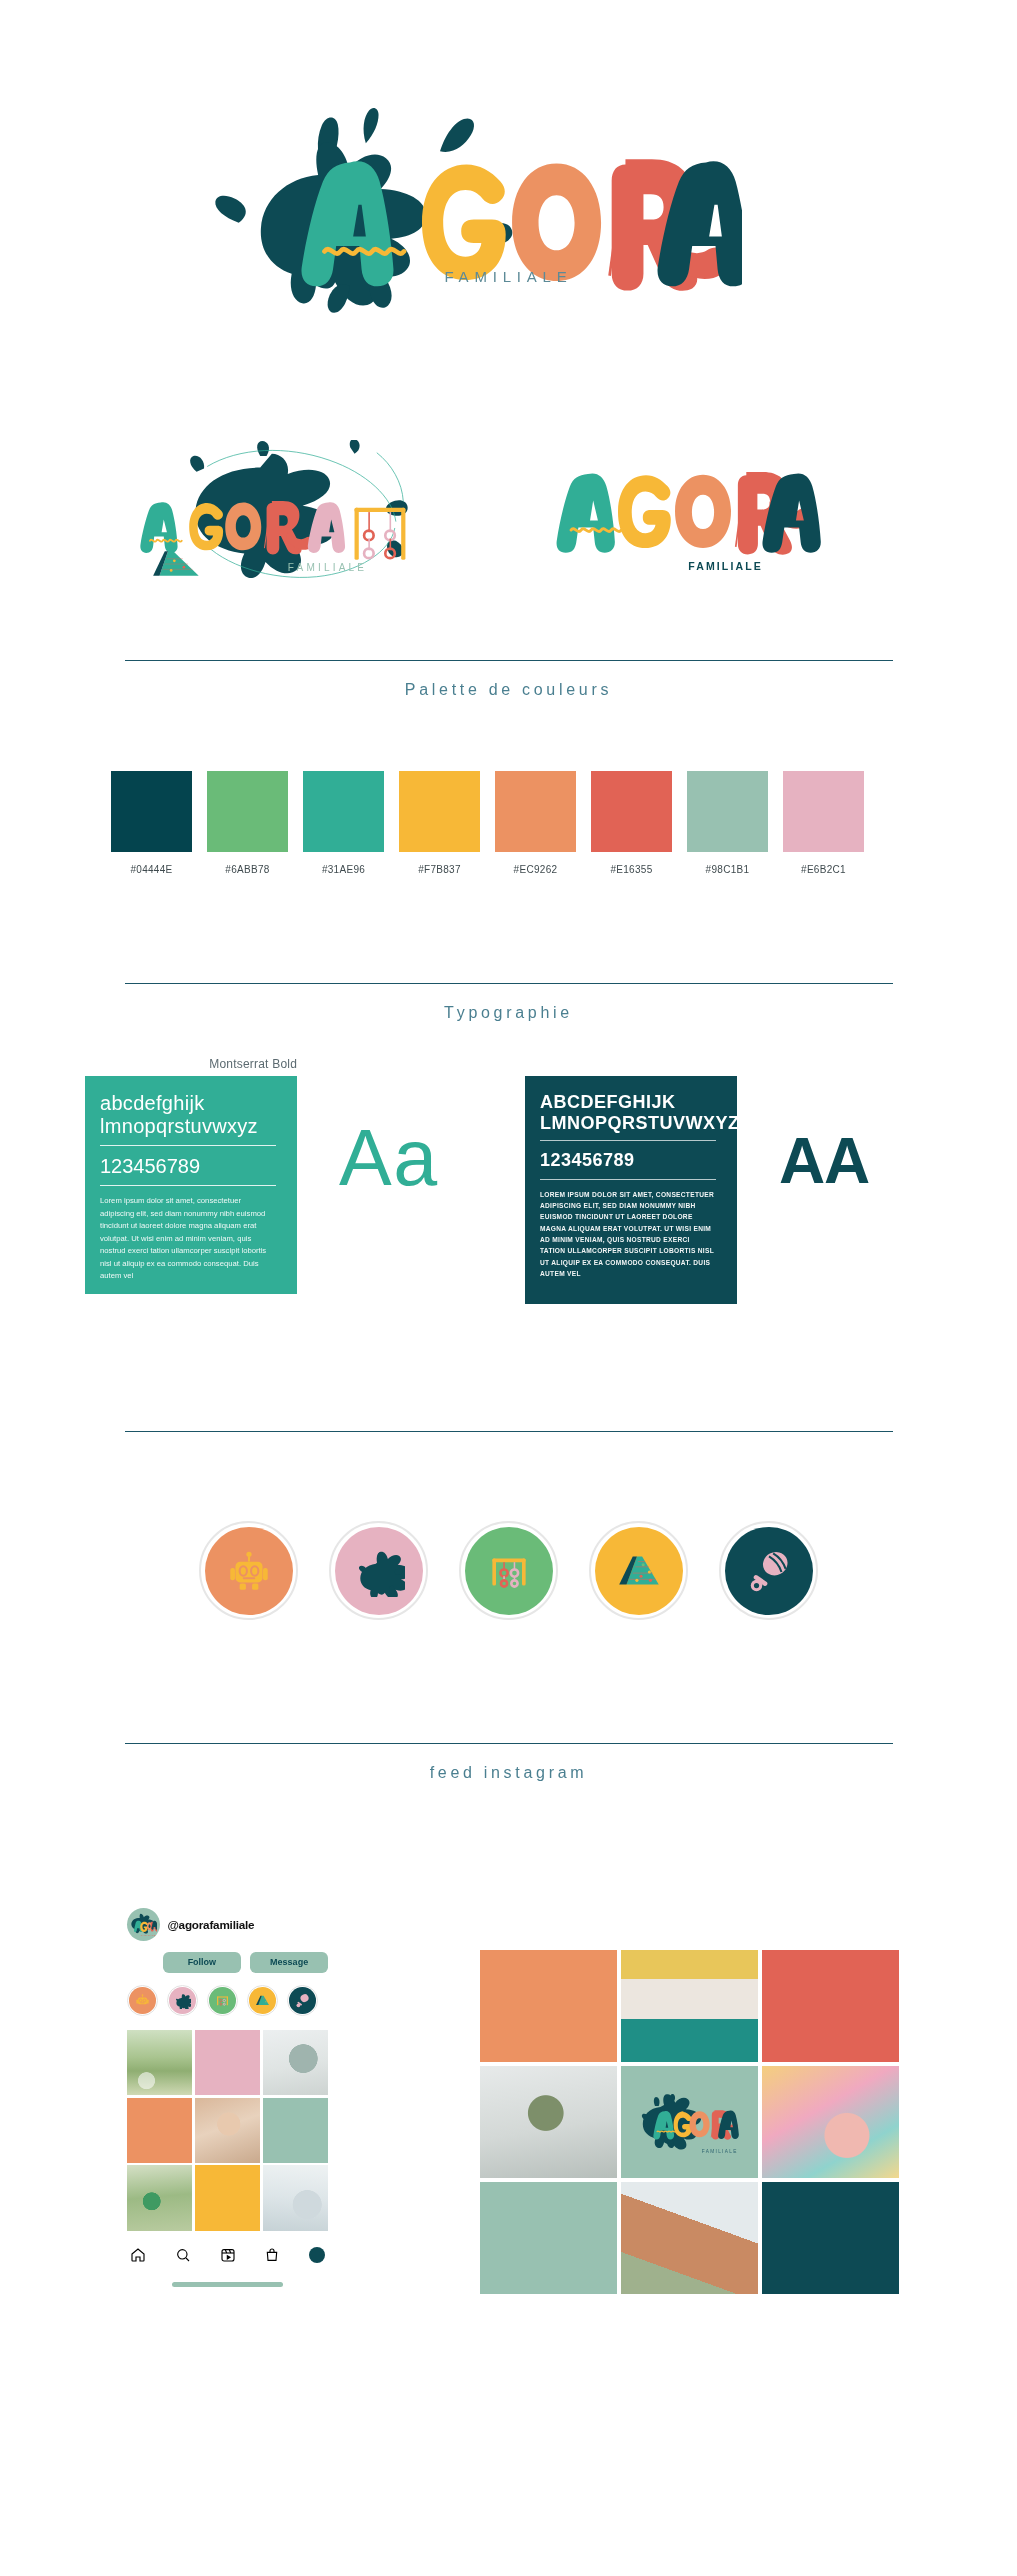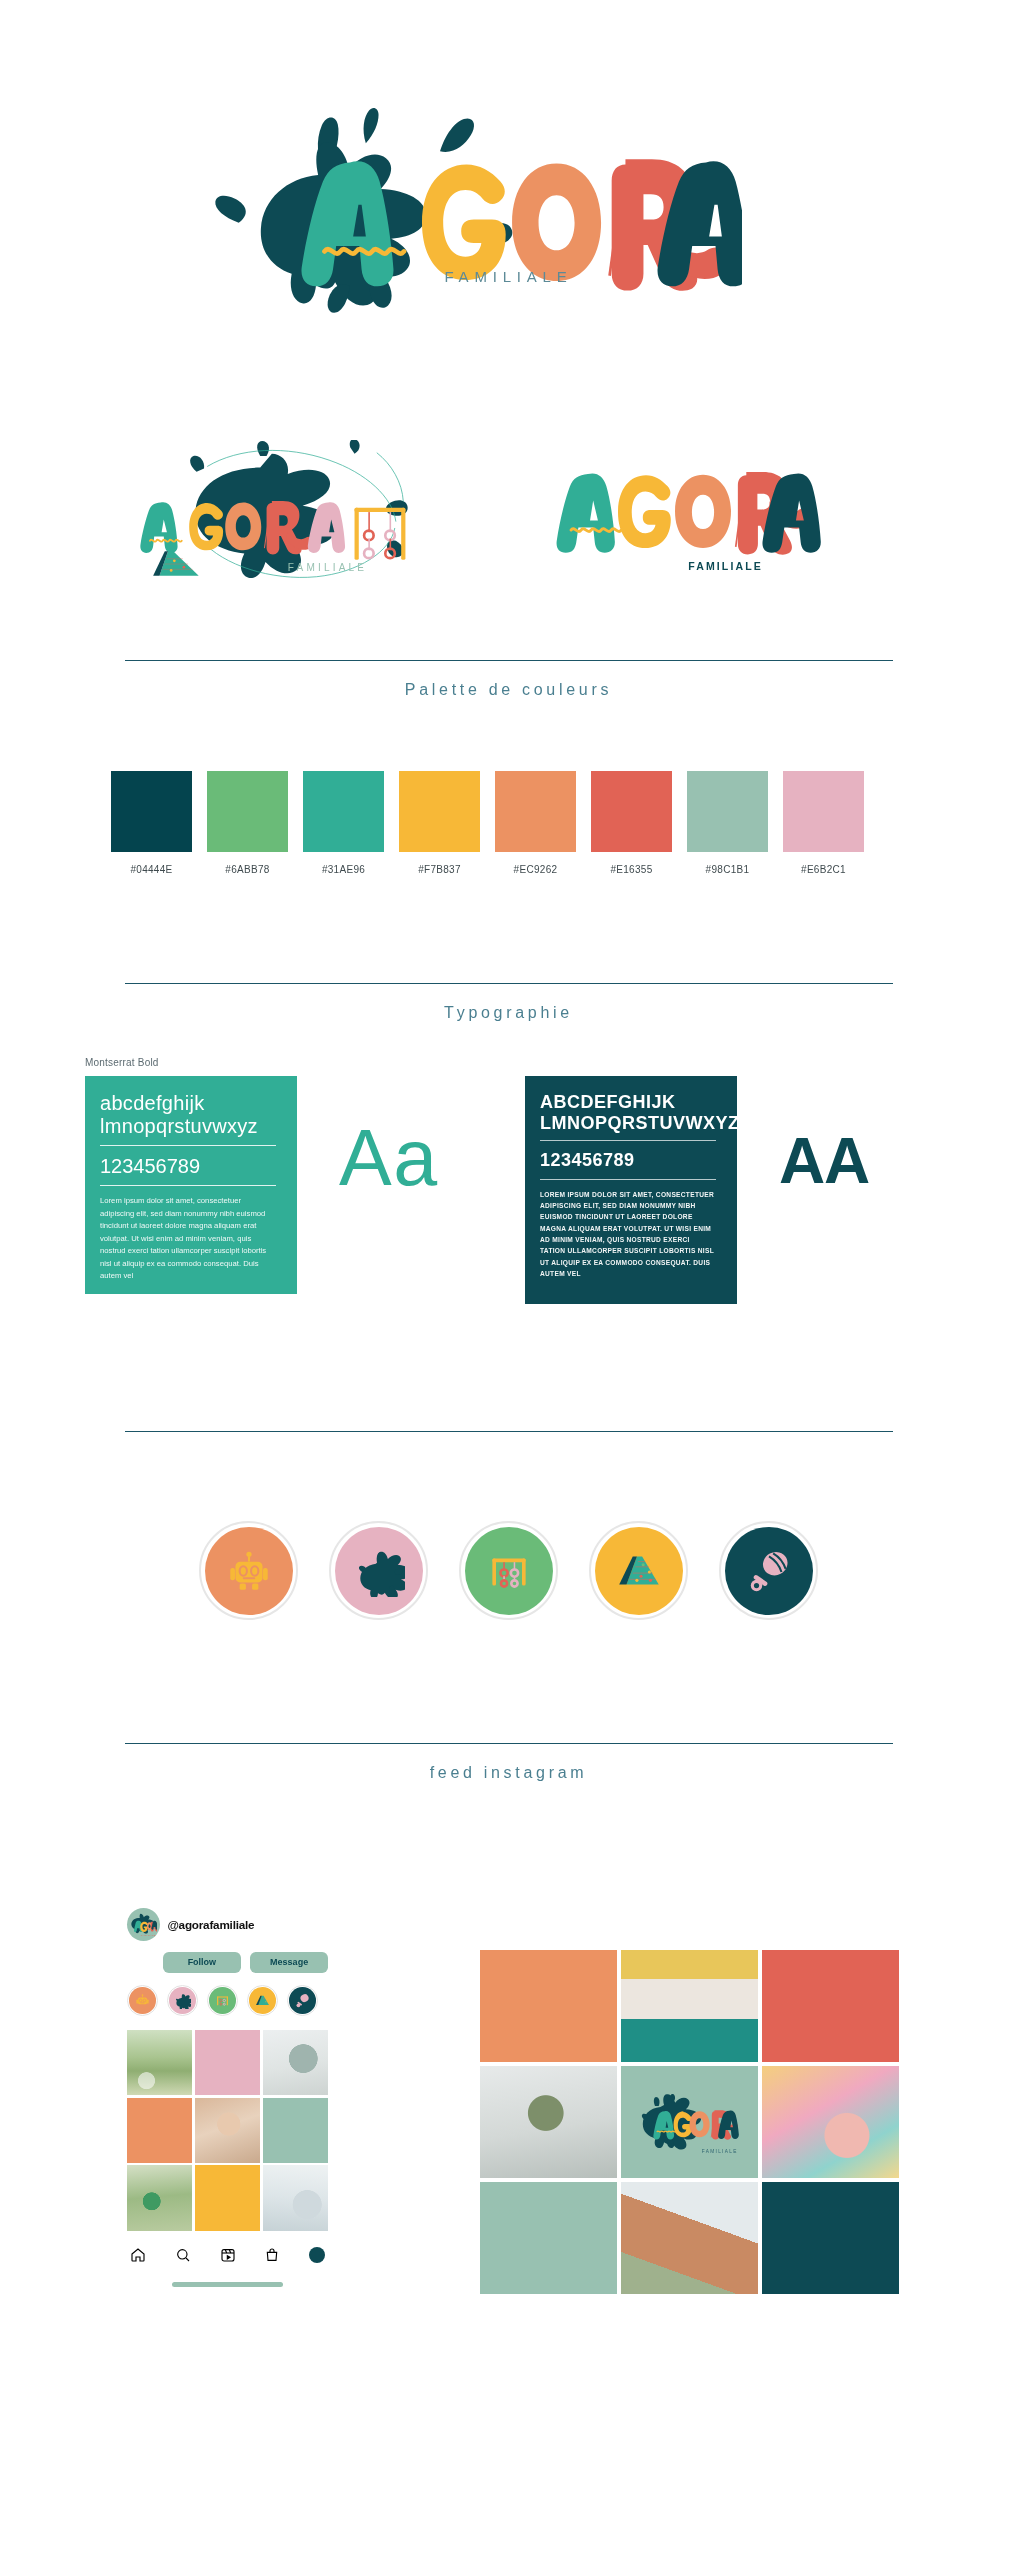--- a/index.html
+++ b/index.html
@@ -34,22 +34,22 @@
   .palette { position: absolute; left: 111px; top: 771px; display: flex; gap: 15px; }
   .sw-col { width: 81px; text-align: center; }
   .sw { width: 81px; height: 81px; }
   .sw-hex {
     margin-top: 11.7px; font-size: 10px; color: #3f4a4e; letter-spacing: 0.3px;
     font-family: "Liberation Sans", sans-serif;
   }
 
   
   .type-label {
-    position: absolute; font-size: 10px; color: #5b6a70; letter-spacing: 0.2px;
-    text-align: left;
+    position: absolute; font-size: 12px; color: #5b6a70; letter-spacing: 0.2px;
+    text-align: right;
   }
   .type-card { position: absolute; padding: 16px 21px 0 15px; }
   .type-card .alpha {
     font-size: 20px; line-height: 1.14; font-weight: 300; letter-spacing: 0.3px;
   }
   .type-card .digits { font-size: 20px; font-weight: 300; margin-top: 8px; }
   .type-card hr { border: 0; height: 0.5px; margin: 7.4px 0 9.5px 0; }
   .type-card .lorem { font-size: 7.7px; line-height: 1.62; }
 
   .type-card.mont { background: #31AE96; color: #ffffff; }

